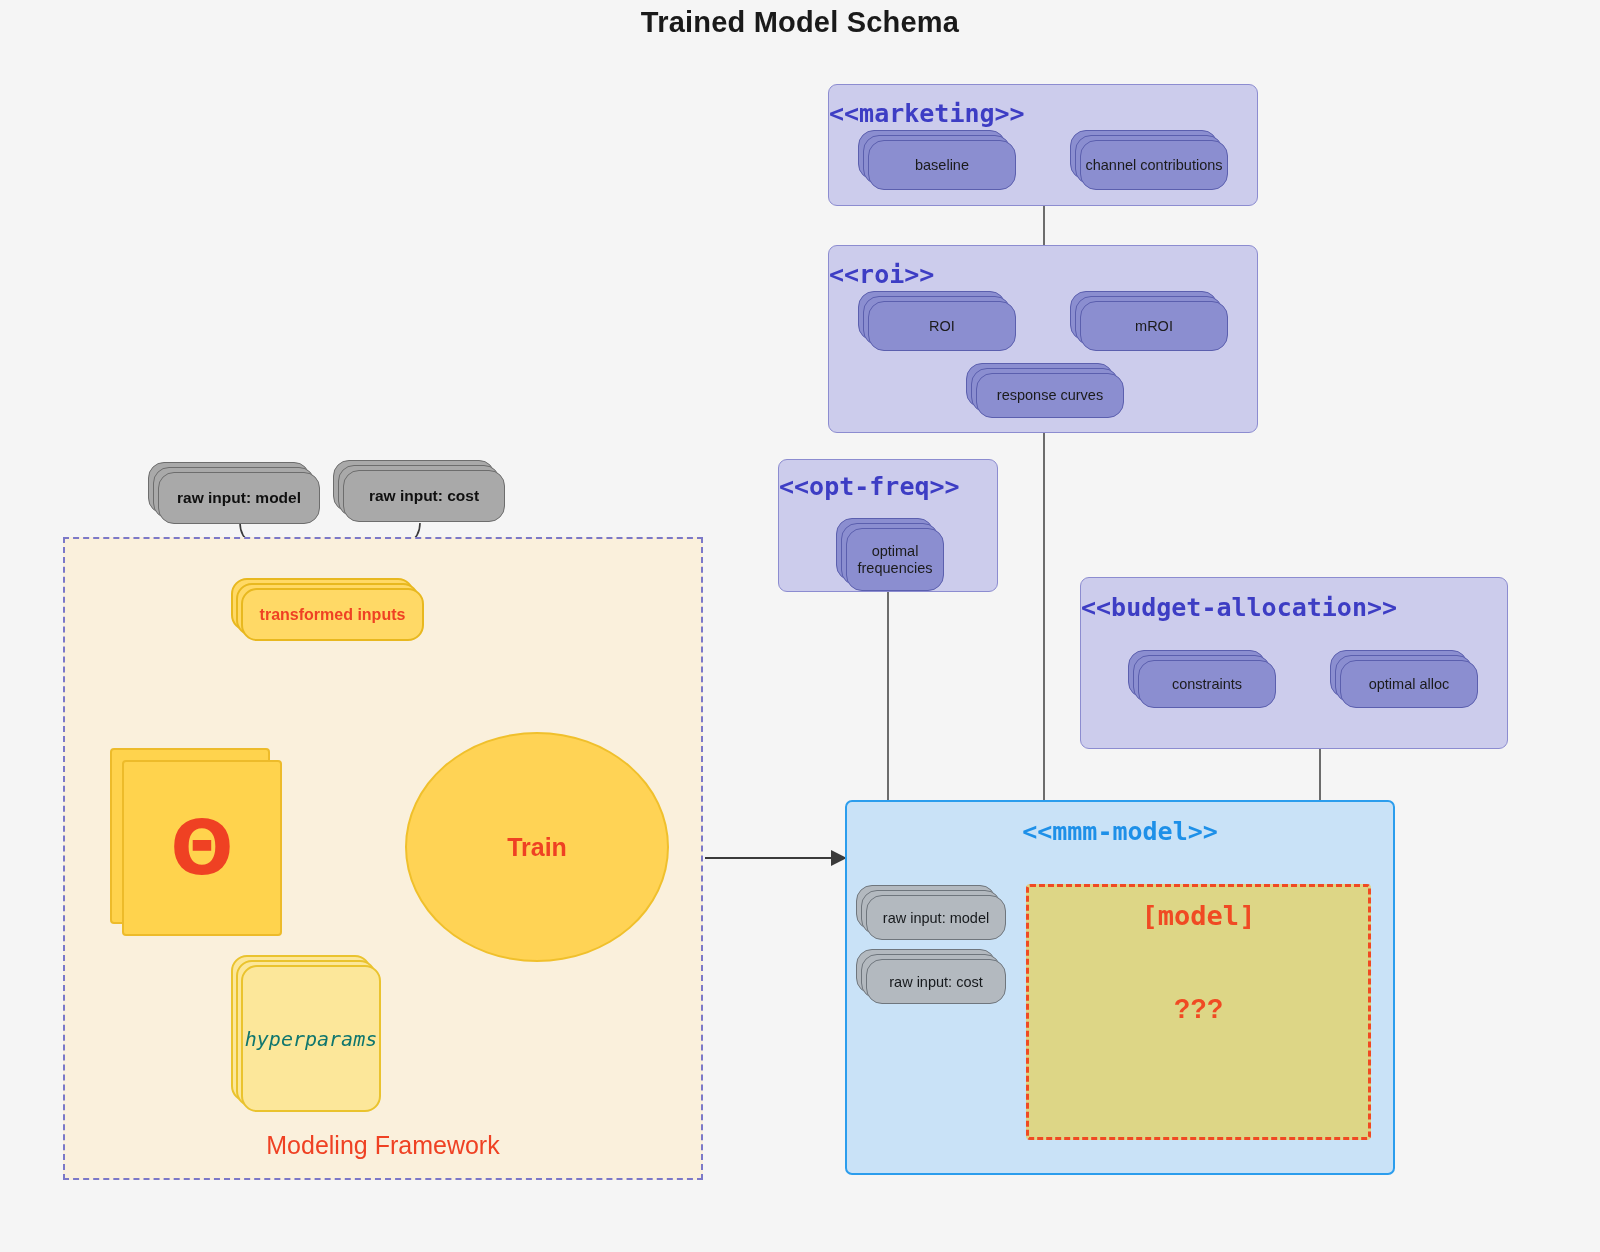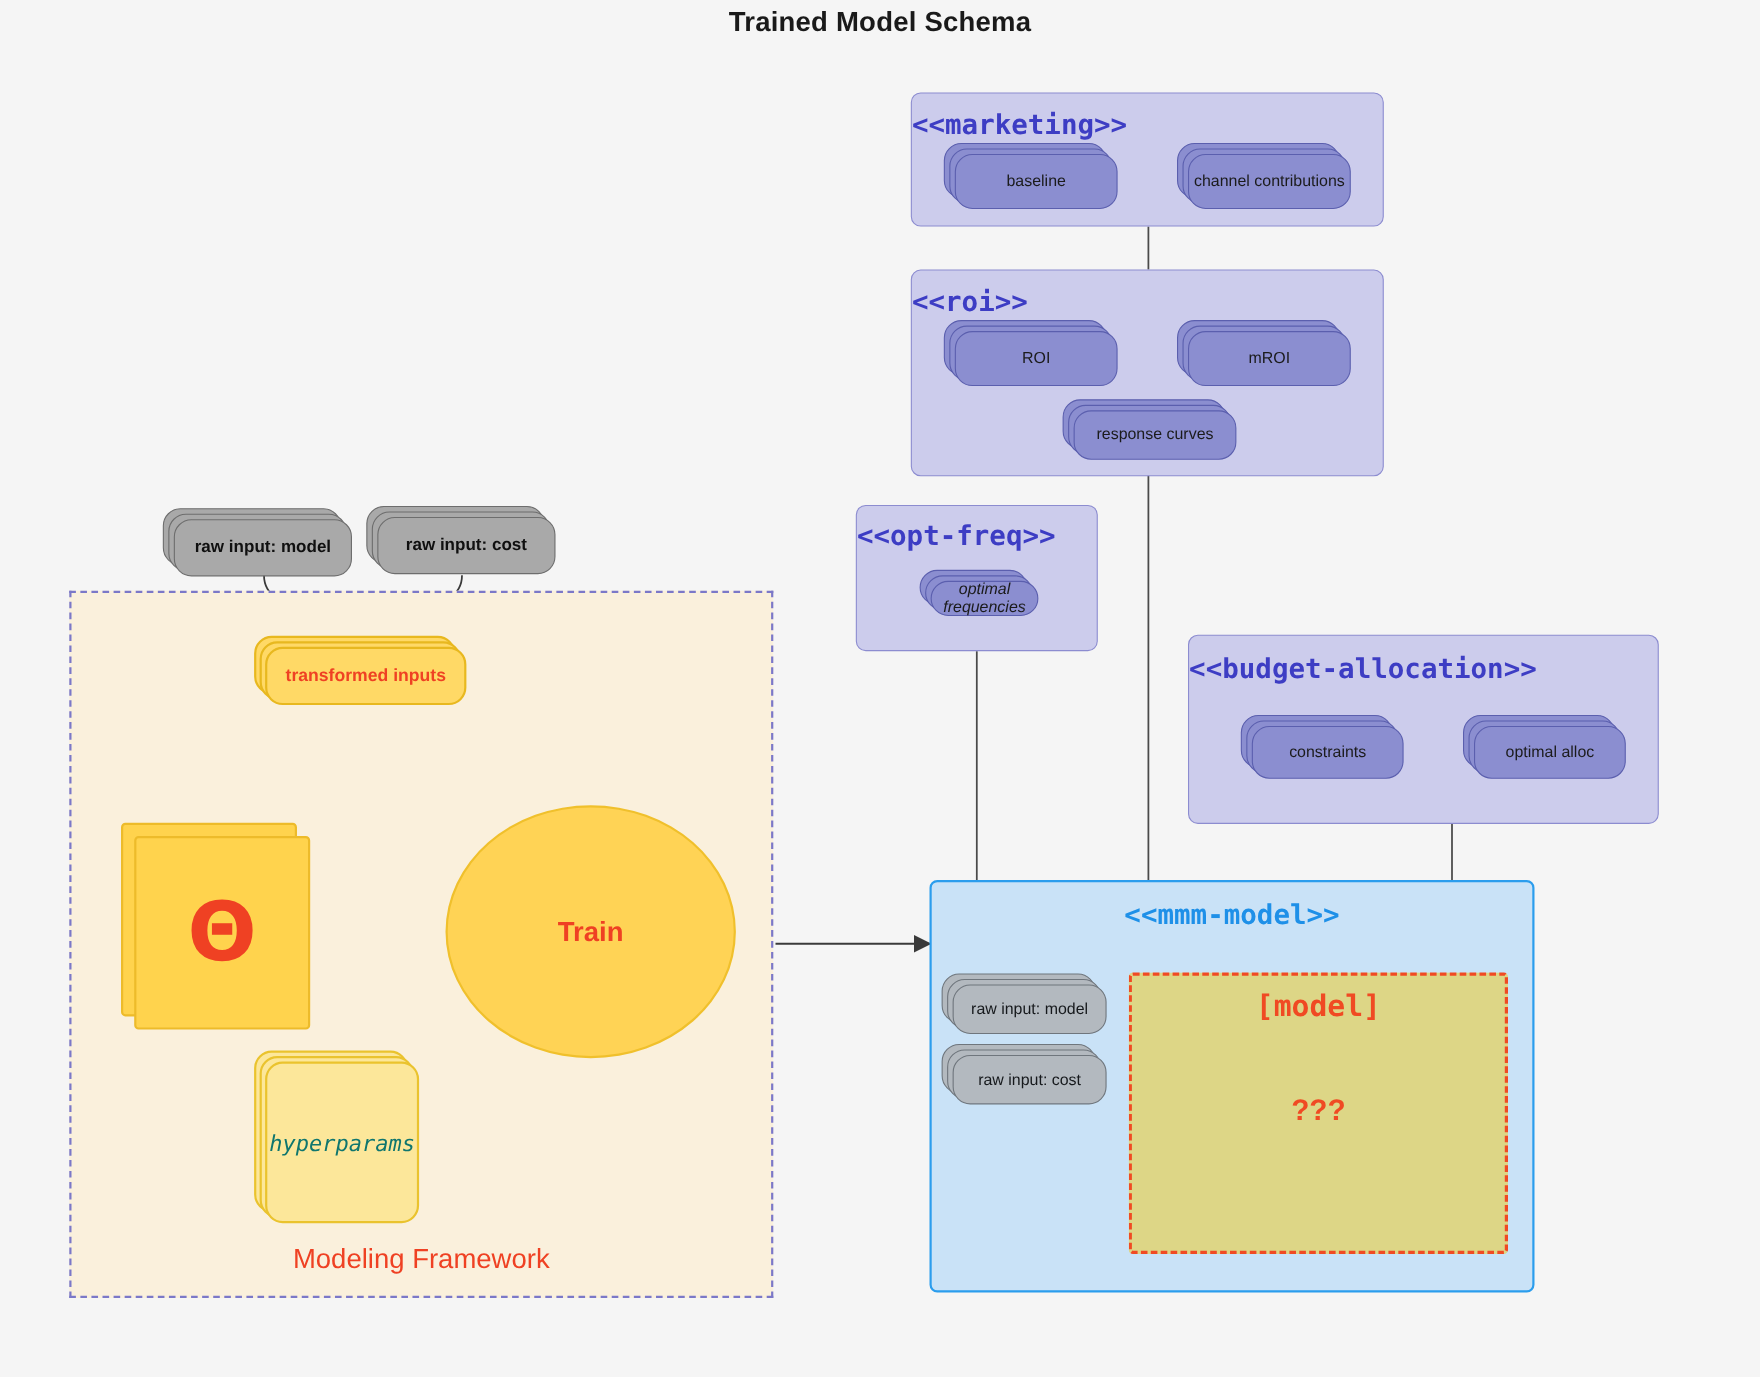--- a/index.html
+++ b/index.html
@@ -8,21 +8,21 @@
     background:#f5f5f5;
     font-family:"Liberation Sans", sans-serif;
     position:relative;
     overflow:hidden;
   }
   .canvas{position:absolute;left:0;top:0;width:1600px;height:1252px;}
   #edges{position:absolute;left:0;top:0;width:1600px;height:1252px;pointer-events:none;}
 
   .page-title{
     position:absolute;left:0;top:6px;width:1600px;text-align:center;
-    font-size:25px;font-weight:bold;color:#1a1a1a;letter-spacing:0.2px;
+    font-size:29px;font-weight:bold;color:#1a1a1a;letter-spacing:0.2px;
   }
 
   
   .pkg{
     position:absolute;
     background:#ccccec;
     border:1.6px solid #8c8cd0;
     border-radius:9px;
     box-sizing:border-box;
   }
@@ -218,21 +218,21 @@
   </div>
   <div class="node n-purple" style="left:966px;top:363px;width:158px;height:55px;">
     <div class="shadow1"></div>
     <div class="shadow2"></div>
     <div class="front">response curves</div>
   </div>
 
   <div class="pkg" style="left:778px;top:459px;width:220px;height:133px;">
     <div class="pkg-title" style="top:12px;">&lt;&lt;opt-freq&gt;&gt;</div>
   </div>
-  <div class="node n-purple" style="left:836px;top:518px;width:108px;height:42px;font-style:italic;">
+  <div class="node n-purple" style="left:836px;top:518px;width:108px;height:73px;">
     <div class="shadow1"></div>
     <div class="shadow2"></div>
     <div class="front">
       <span><span>optimal</span><br><span>frequencies</span></span>
     </div>
   </div>
 
   <div class="pkg" style="left:1080px;top:577px;width:428px;height:172px;">
     <div class="pkg-title" style="top:15px;">&lt;&lt;budget-allocation&gt;&gt;</div>
   </div>

